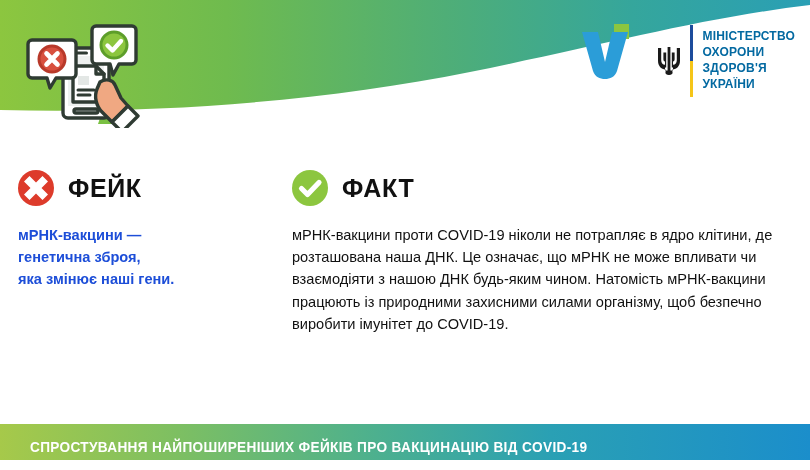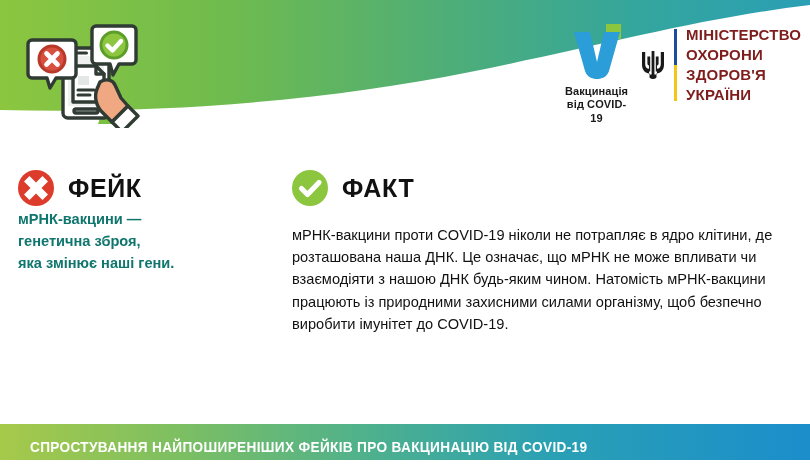--- a/index.html
+++ b/index.html
@@ -72,24 +72,24 @@
     padding-top: 3px;
   }
   .trident { display: block; }
   .flag-divider {
     width: 3px;
     height: 72px;
     margin: 0 9px 0 8px;
     background: linear-gradient(to bottom, #1c4c9c 0%, #1c4c9c 50%, #f5c518 50%, #f5c518 100%);
   }
   .moh-text {
-    font-size: 15px;
+    font-size: 12px;
     font-weight: bold;
     line-height: 1.33;
-    color: #7f1d1d;
+    color: #0369a1;
     letter-spacing: .2px;
     text-transform: uppercase;
     font-stretch: condensed;
   }
   .moh-text div { white-space: nowrap; }
 
   
   .content {
     position: absolute;
     left: 0; top: 160px;
@@ -117,23 +117,24 @@
   }
   .section-title {
     margin-left: 14px;
     font-size: 25px;
     font-weight: bold;
     color: #111111;
     letter-spacing: .6px;
     line-height: 1;
   }
   .fake-body {
+    margin-top: 16px;
     font-size: 14.6px;
     font-weight: bold;
-    color: #0f766e;
+    color: #1d4ed8;
     line-height: 1.52;
   }
   .fact-body {
     margin-top: 16px;
     font-size: 14.6px;
     color: #111111;
     line-height: 1.52;
   }
   .fact-body .lead {
     font-weight: normal;
@@ -214,24 +215,20 @@
     </svg>
   </div>
 
   <div class="logo-lockup">
     <div class="vac-logo">
       <svg class="vac-mark" width="62" height="56" viewBox="0 0 62 56">
         <rect x="40" y="0" width="15" height="15" fill="#8cc63f"></rect>
         <path d="M8,8 L24,8 L31,38 L38,8 L54,8 L43,47 C41,53 36,55 31,55
                  C26,55 21,53 19,47 Z" fill="#2b9dd8"></path>
       </svg>
-      <div class="vac-caption">
-        <div>Вакцинація</div>
-        <div>від COVID-19</div>
-      </div>
     </div>
 
     <div class="moh">
       <svg class="trident" width="26" height="32" viewBox="0 0 26 32">
         <g fill="#1a1a1a">
           <rect x="11.6" y="2" width="2.8" height="24"></rect>
           <path d="M2,3 L5.2,3 L5.2,15 C5.2,18 6.6,19.6 9,19.8 L9,16.4 C7.8,16.2 7.4,15.4 7.4,14 L7.4,7.4
                    L10.2,7.4 L10.2,22.6 L9,22.6 L9,25.4 L17,25.4 L17,22.6 L15.8,22.6 L15.8,7.4 L18.6,7.4
                    L18.6,14 C18.6,15.4 18.2,16.2 17,16.4 L17,19.8 C19.4,19.6 20.8,18 20.8,15 L20.8,3 L24,3
                    L24,15.6 C24,21 21,24.2 16.4,24.6 L16.4,27.6 C16.4,29 15,30 13,30 C11,30 9.6,29 9.6,27.6

